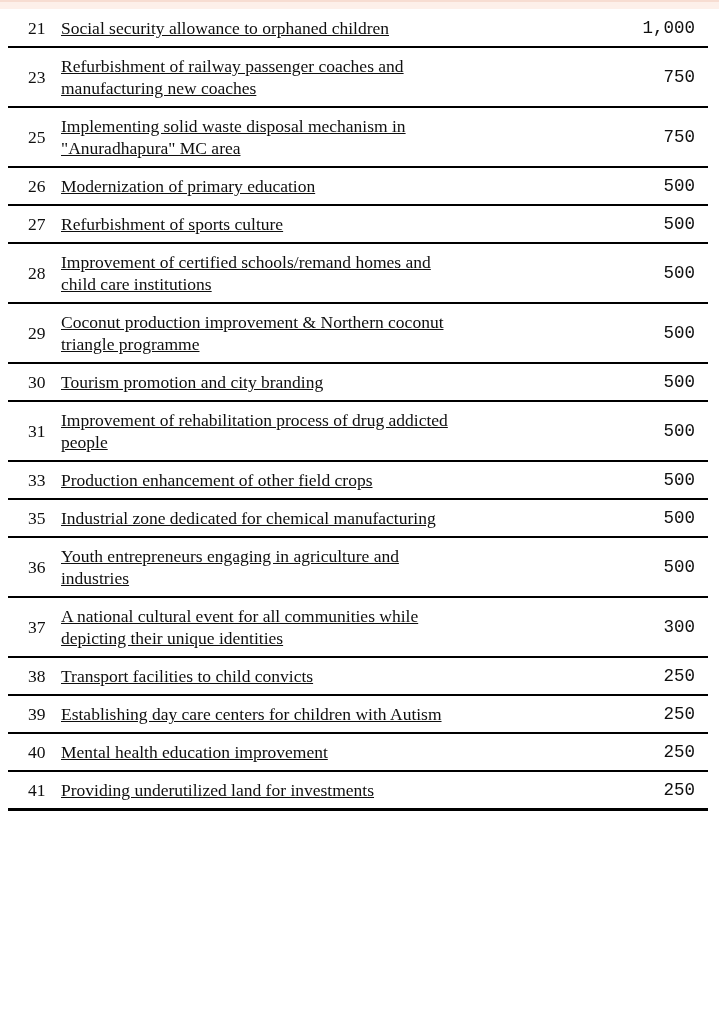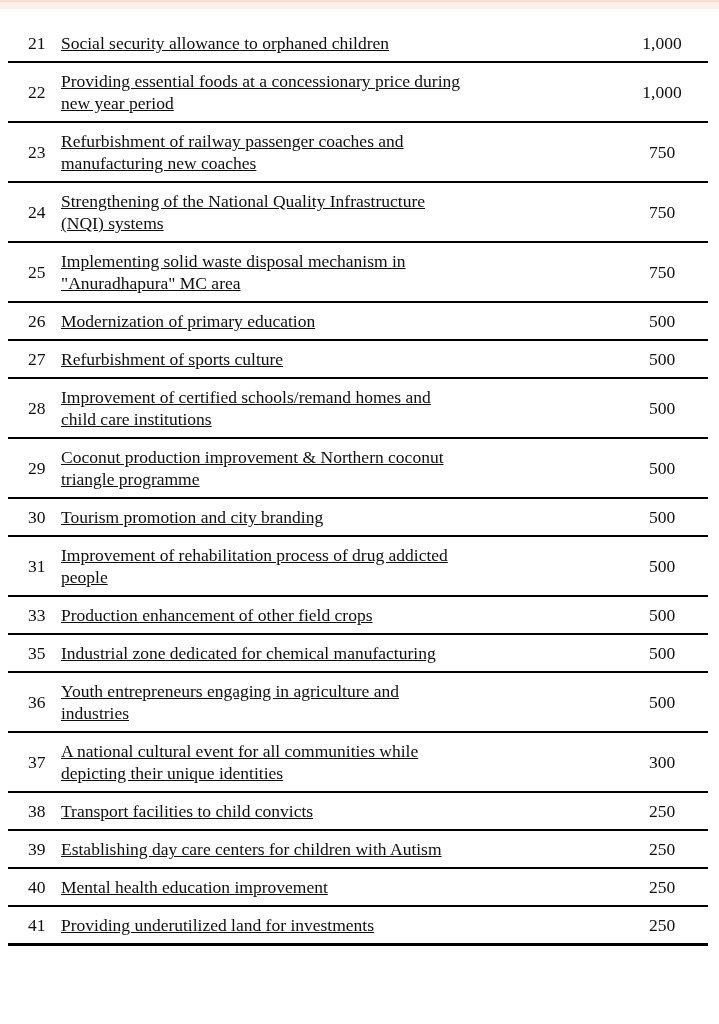--- a/index.html
+++ b/index.html
@@ -23,21 +23,21 @@
   .top-band{
     width:719px;
     height:9px;
     background:linear-gradient(to bottom, var(--band-top) 0px, var(--band-top) 2px, var(--band-main) 2px, var(--band-main) 100%);
   }
   table.doc-table{
     border-collapse:collapse;
     table-layout:fixed;
     width:700px;
     margin-left:8px;
-    margin-top:16px;
+    margin-top:1px;
   }
   table.doc-table tr{
     border-bottom:2px solid var(--rule);
   }
   table.doc-table tr:last-child{
     border-bottom:3px solid var(--rule);
   }
   td{
     font-size:17.5px;
     line-height:22px;
@@ -53,52 +53,41 @@
   }
   td.desc{
     box-sizing:border-box;
     padding-right:30px;
     white-space:pre-wrap;
     text-decoration:underline;
   }
   td.amount{
     width:80px;
     box-sizing:border-box;
-    text-align:center;
+    text-align:right;
     padding-right:13px;
+    font-family:Liberation Mono, monospace;
   }
 </style>
 </head>
 <body>
 
 <div class="top-band"></div>
 
 <table class="doc-table">
   <tbody>
       <tr>
     <td class="num">21</td>
     <td class="desc">Social security allowance to orphaned children</td>
     <td class="amount">1,000</td>
   </tr>
       <tr>
-    <td class="num">22</td>
-    <td class="desc">Providing essential foods at a concessionary price during
-new year period</td>
-    <td class="amount">1,000</td>
-  </tr>
-      <tr>
     <td class="num">23</td>
     <td class="desc">Refurbishment of railway passenger coaches and
 manufacturing new coaches</td>
-    <td class="amount">750</td>
-  </tr>
-      <tr>
-    <td class="num">24</td>
-    <td class="desc">Strengthening of the National Quality Infrastructure
-(NQI) systems</td>
     <td class="amount">750</td>
   </tr>
       <tr>
     <td class="num">25</td>
     <td class="desc">Implementing solid waste disposal mechanism in
 "Anuradhapura" MC area</td>
     <td class="amount">750</td>
   </tr>
       <tr>
     <td class="num">26</td>

